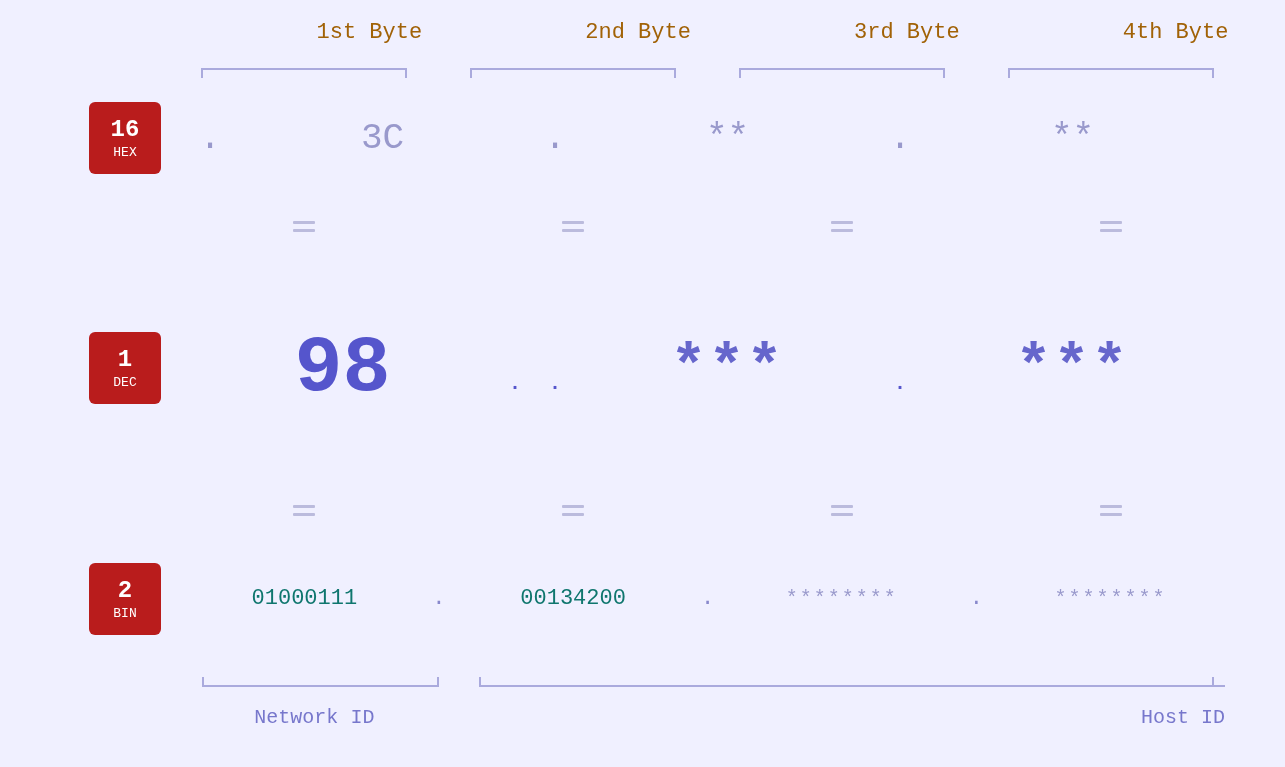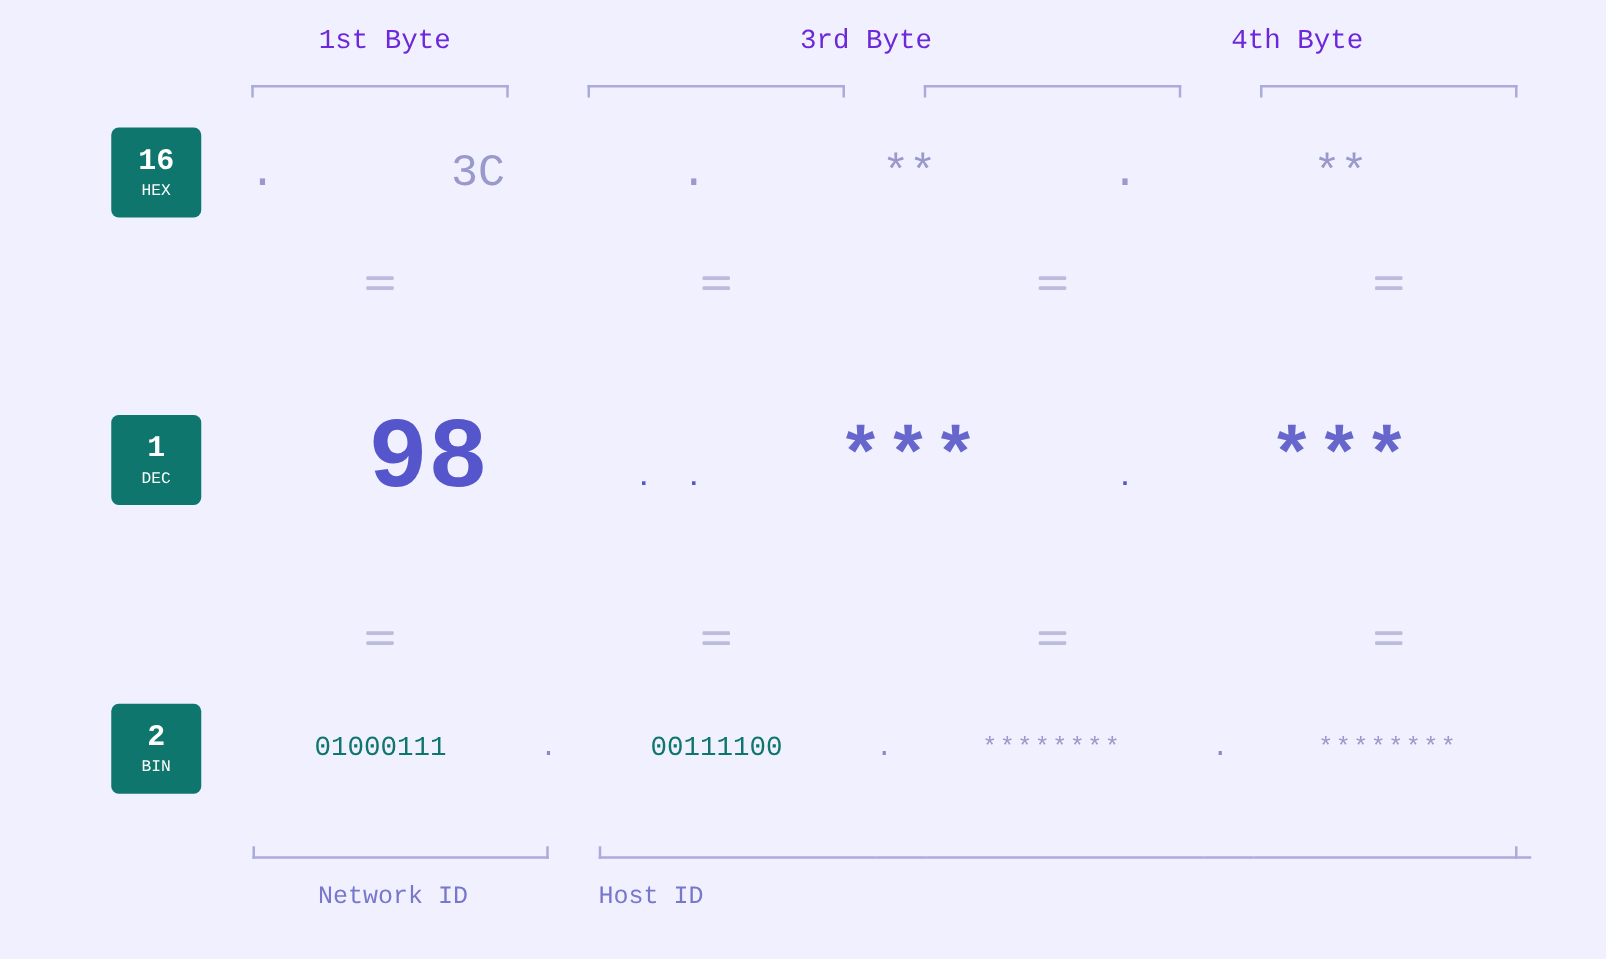--- a/index.html
+++ b/index.html
@@ -25,29 +25,29 @@
     
     .byte-headers {
       display: flex;
       width: 100%;
       margin-left: 130px;
       margin-bottom: 0px;
     }
 
     .byte-header {
       flex: 1;
-      text-align: left;
-      color: #6d28d9;
+      text-align: center;
+      color: #a16207;
       font-size: 22px;
       font-family: 'Courier New', Courier, monospace;
       padding-bottom: 23px;
     }
 
     .badge {
-      background: #0f766e;
+      background: #b91c1c;
       color: white;
       border-radius: 6px;
       width: 72px;
       height: 72px;
       display: flex;
       flex-direction: column;
       align-items: center;
       justify-content: center;
       font-size: 24px;
       font-weight: bold;
@@ -182,20 +182,21 @@
   </style>
 </head>
 <body>
 
 <div class="container">
 
   <div class="byte-headers">
     <div style="width:130px; flex-shrink:0;"></div>
     <div class="byte-header">1st Byte</div>
     <div style="width:40px; flex-shrink:0;"></div>
+    <div class="byte-header">2nd Byte</div>
     <div style="width:40px; flex-shrink:0;"></div>
     <div class="byte-header">3rd Byte</div>
     <div style="width:40px; flex-shrink:0;"></div>
     <div class="byte-header">4th Byte</div>
   </div>
 
   <div style="display:flex; width:100%;">
     <div style="width:130px; flex-shrink:0;"></div>
     <div class="bracket-cell">
       <div class="bracket-line"></div>
@@ -339,21 +340,21 @@
           <span class="badge-base">BIN</span>
         </div>
       </div>
       <div class="cell">
         <span class="bin-val">01000111</span>
       </div>
       <div class="dot-cell">
         <span class="bin-dot">.</span>
       </div>
       <div class="cell">
-        <span class="bin-val">00111100</span>
+        <span class="bin-val">00134200</span>
       </div>
       <div class="dot-cell">
         <span class="bin-dot">.</span>
       </div>
       <div class="cell">
         <span class="bin-asterisk">********</span>
       </div>
       <div class="dot-cell">
         <span class="bin-dot">.</span>
       </div>
@@ -399,19 +400,19 @@
       </div>
     </div>
   </div>
 
   <div style="display:flex; width:100%; height:60px; align-items:center;">
     <div style="width:130px; flex-shrink:0;"></div>
     <div style="flex:1; text-align:center;">
       <span style="color:#7777cc; font-size:20px; font-family:'Courier New',Courier,monospace;">Network ID</span>
     </div>
     <div style="width:40px; flex-shrink:0;"></div>
-    <div style="flex:3; text-align:left;">
+    <div style="flex:3; text-align:right;">
       <span style="color:#7777cc; font-size:20px; font-family:'Courier New',Courier,monospace;">Host ID</span>
     </div>
   </div>
 
 
 </div>
 
 </body></html>

